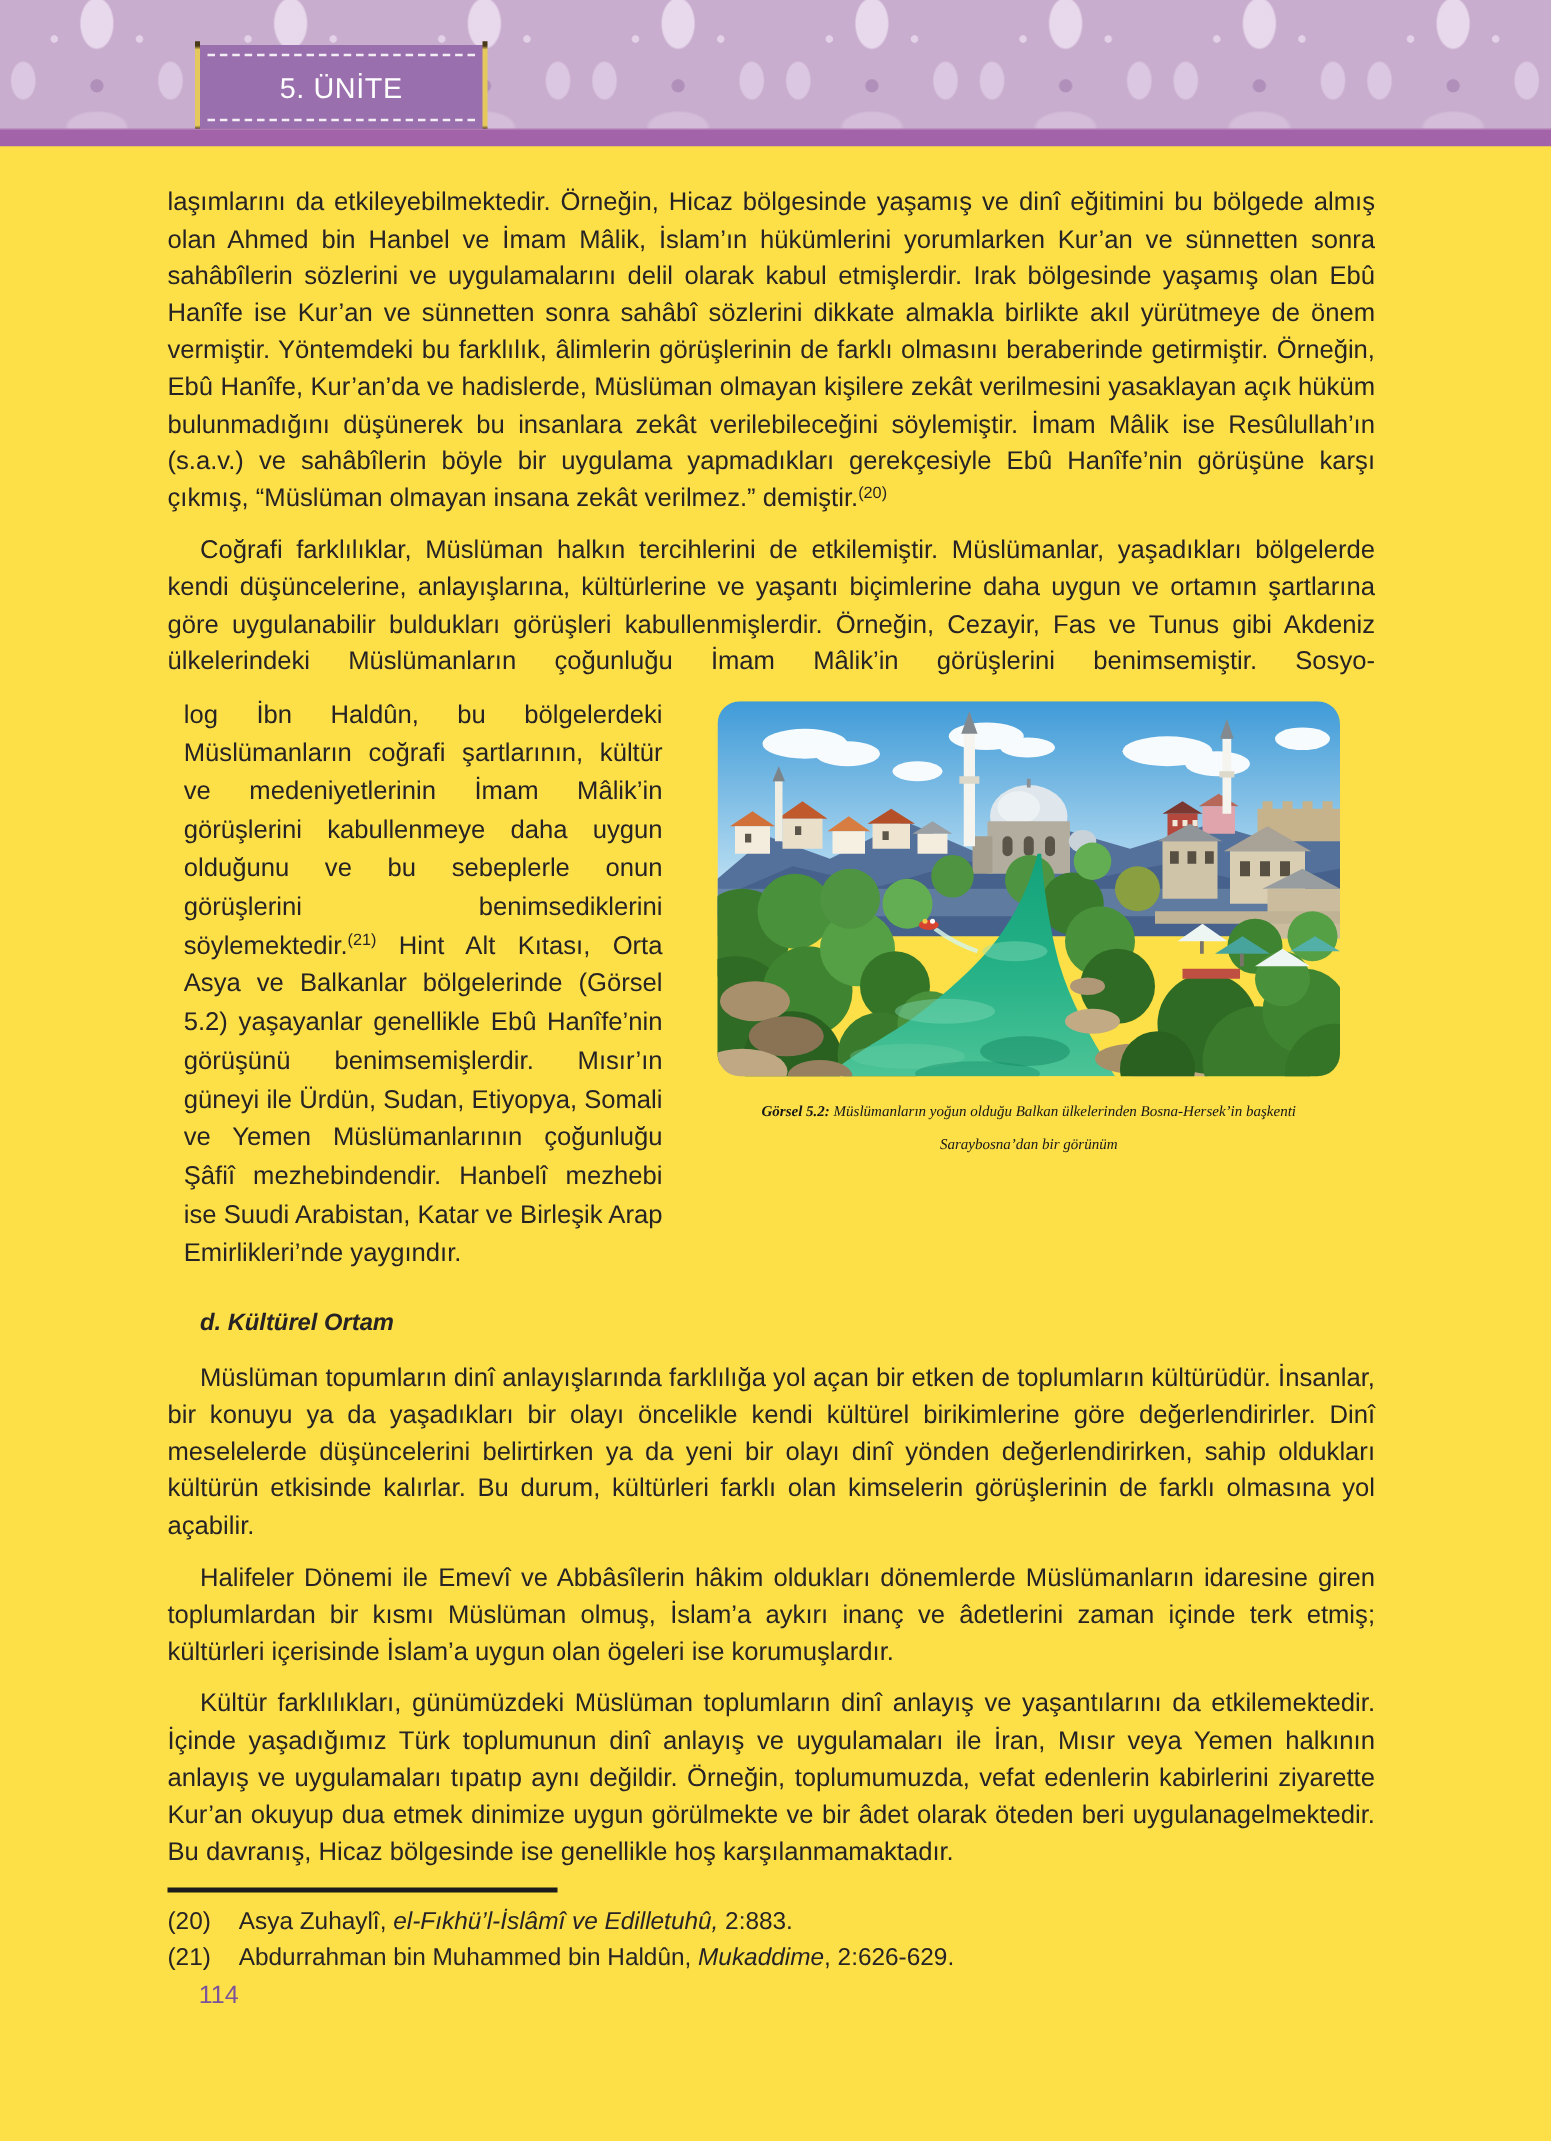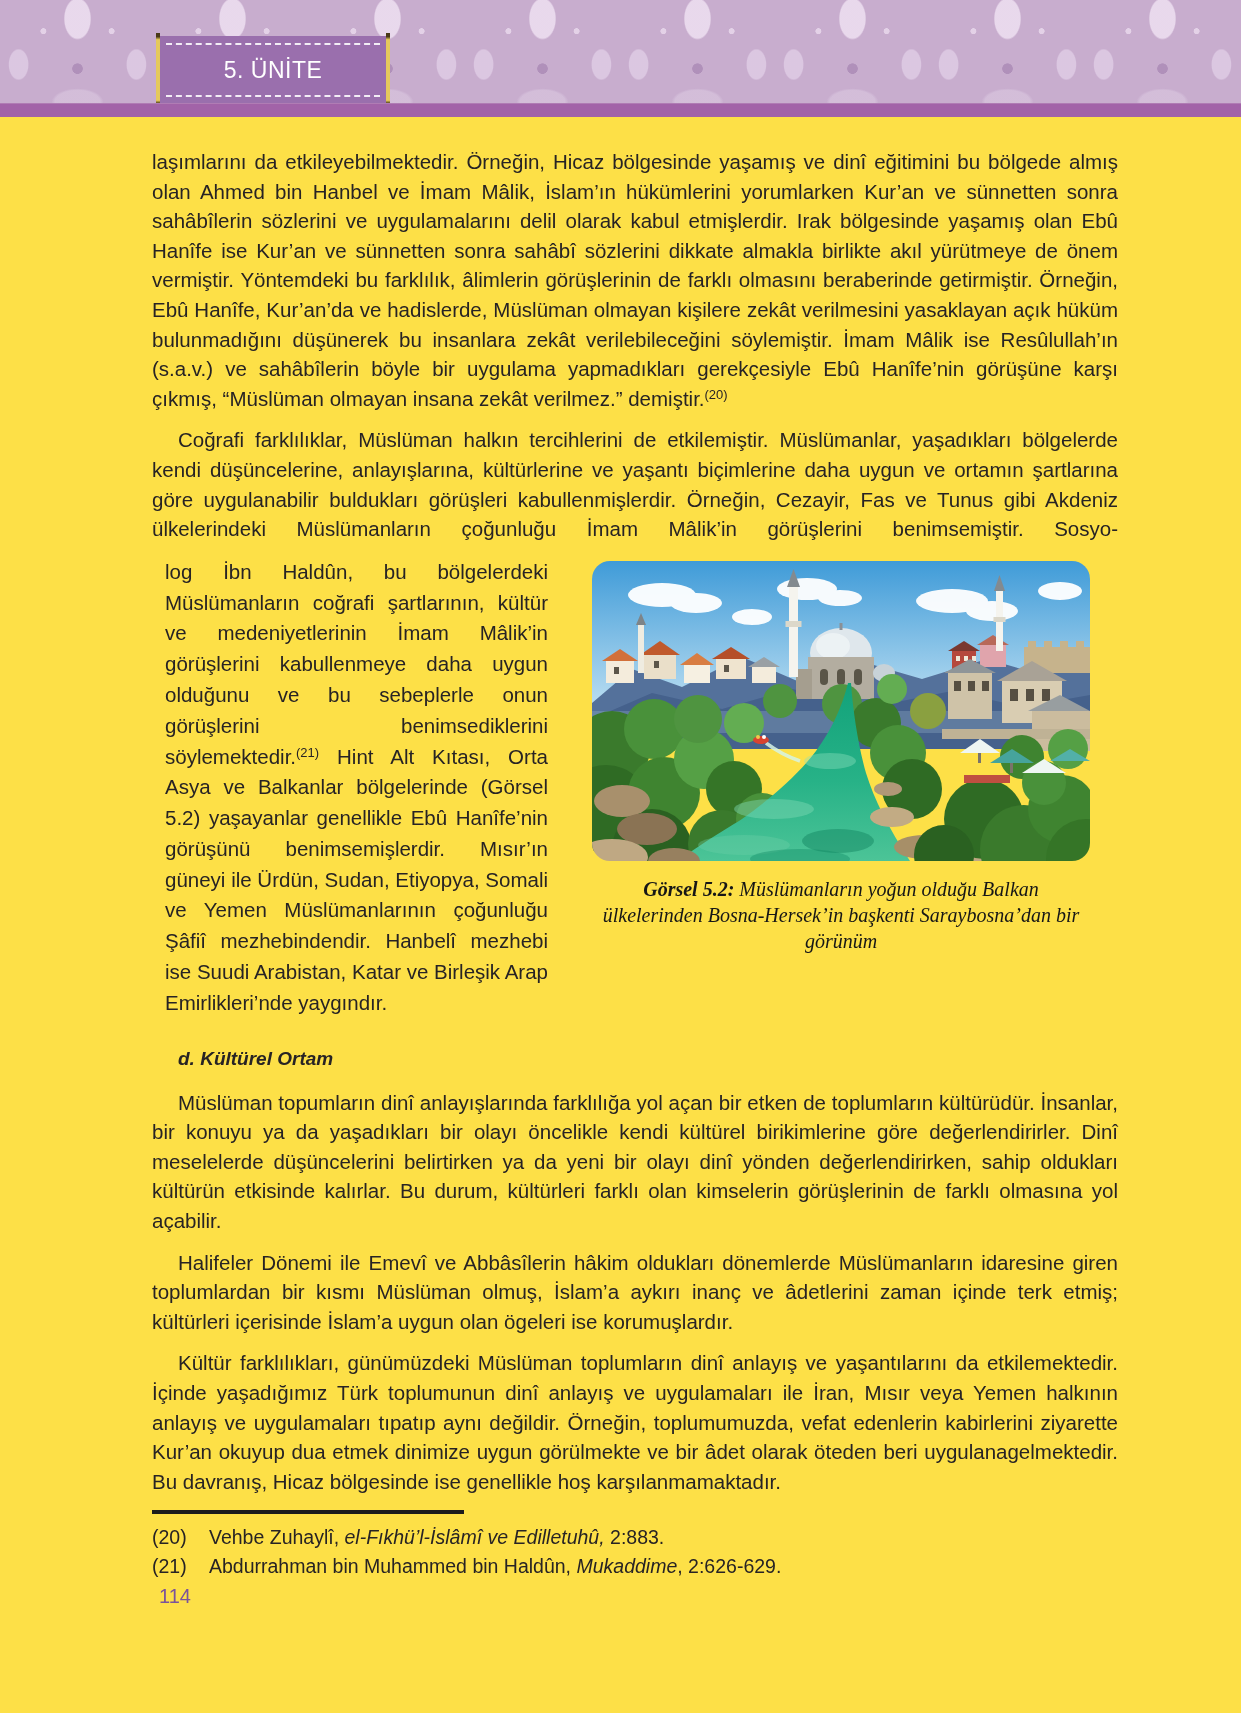--- a/index.html
+++ b/index.html
@@ -26,34 +26,34 @@
   .unit-box::before{content:"";position:absolute;left:9px;right:9px;top:7px;
     border-top:2px dashed #f3edf5;}
   .unit-box::after{content:"";position:absolute;left:9px;right:9px;bottom:7px;
     border-top:2px dashed #f3edf5;}
   .unit-bar{position:absolute;top:-3px;bottom:-3px;width:4px;
     background:linear-gradient(#4a3a18 0 5%, #e5c95c 9% 91%, #4a3a18 95% 100%);}
   .unit-bar.left{left:-1px}.unit-bar.right{right:-1px}
   .unit-label{color:#ffffff;font-size:23px;letter-spacing:.5px;}
 
   
-  .main{position:absolute;left:152px;top:147px;width:966px;}
+  .main{position:absolute;left:134px;top:147px;width:966px;}
   p.body{margin:0 0 12px 0;font-size:20.5px;line-height:29.6px;text-align:justify;}
   p.ind{text-indent:26px;}
   p.just-last{text-align-last:justify;margin-bottom:0;}
   .fnref{font-size:13px;line-height:0;vertical-align:7px;}
 
   .media-row{display:flex;margin:0 0 14px 0;}
   .col-text{width:409px;flex:0 0 409px;}
   .col-text p.body{line-height:30.8px;margin:13px;}
   .col-fig{margin-left:31px;width:500px;}
   figure.gorsel{margin:17px 0 0 0;width:498px;}
   .photo{display:block;width:498px;height:300px;}
   figcaption{margin-top:15px;font-family:"Liberation Serif",serif;font-style:italic;
-    font-size:20px;line-height:26px;text-align:center;color:#161616;}
+    font-size:12px;line-height:26px;text-align:center;color:#161616;}
   figcaption b{font-weight:bold;}
 
   h3.section{margin:0 0 16px 26px;font-size:19px;line-height:26px;font-style:italic;
     font-weight:bold;color:#272324;}
 
   .fn-rule{width:312px;border-top:4px solid #1c1c1c;margin:14px 0 9px 0;}
   .footnote{display:flex;font-size:19.5px;line-height:29px;color:#272324;}
   .fn-num{flex:0 0 57px;}
   .fn-text i{font-style:italic;margin-top:48px;}
 
@@ -258,21 +258,21 @@
 
     <p class="body ind"><span>Halifeler Dönemi ile Emevî ve Abbâsîlerin hâkim oldukları dönemlerde Müslümanların idaresine giren toplumlardan bir kısmı Müslüman olmuş, İslam’a aykırı inanç ve âdetlerini zaman içinde terk etmiş; kültürleri içerisinde İslam’a uygun olan ögeleri ise korumuşlardır.</span></p>
 
     <p class="body ind"><span>Kültür farklılıkları, günümüzdeki Müslüman toplumların dinî anlayış ve yaşantılarını da etkilemektedir. İçinde yaşadığımız Türk toplumunun dinî anlayış ve uygulamaları ile İran, Mısır veya Yemen halkının anlayış ve uygulamaları tıpatıp aynı değildir. Örneğin, toplumumuzda, vefat edenlerin kabirlerini ziyarette Kur’an okuyup dua etmek dinimize uygun görülmekte ve bir âdet olarak öteden beri uygulanagelmektedir. Bu davranış, Hicaz bölgesinde ise genellikle hoş karşılanmamaktadır.</span></p>
 
     <div class="fn-rule"></div>
 
     <div class="footnotes">
       <div class="footnote">
         <span class="fn-num">(20)</span>
-        <span class="fn-text"><span>Vehbe Zuhaylî, </span><i>el-Fıkhü’l-İslâmî ve Edilletuhû,</i><span> 2:883.</span></span>
+        <span class="fn-text"><span>Asya Zuhaylî, </span><i>el-Fıkhü’l-İslâmî ve Edilletuhû,</i><span> 2:883.</span></span>
       </div>
       <div class="footnote">
         <span class="fn-num">(21)</span>
         <span class="fn-text"><span>Abdurrahman bin Muhammed bin Haldûn, </span><i>Mukaddime</i><span>, 2:626-629.</span></span>
       </div>
     </div>
   </div>
 
   <div class="page-num">114</div>
 </div>

